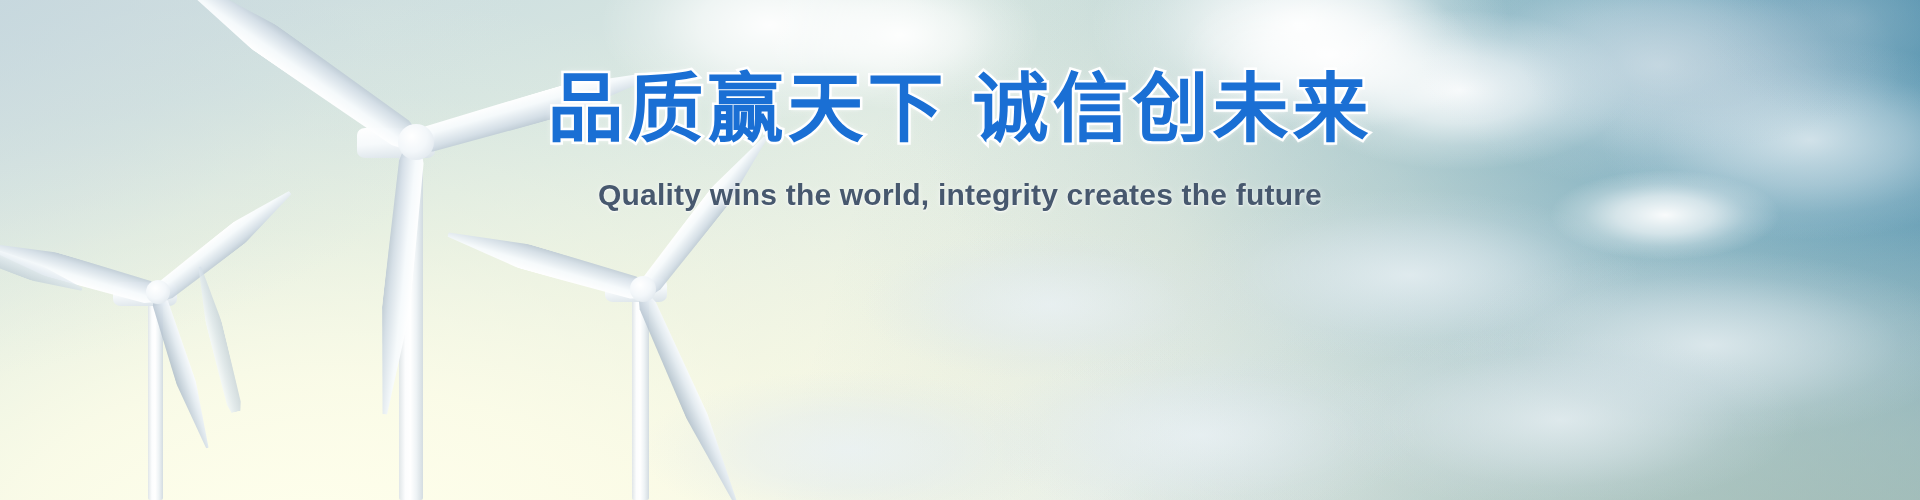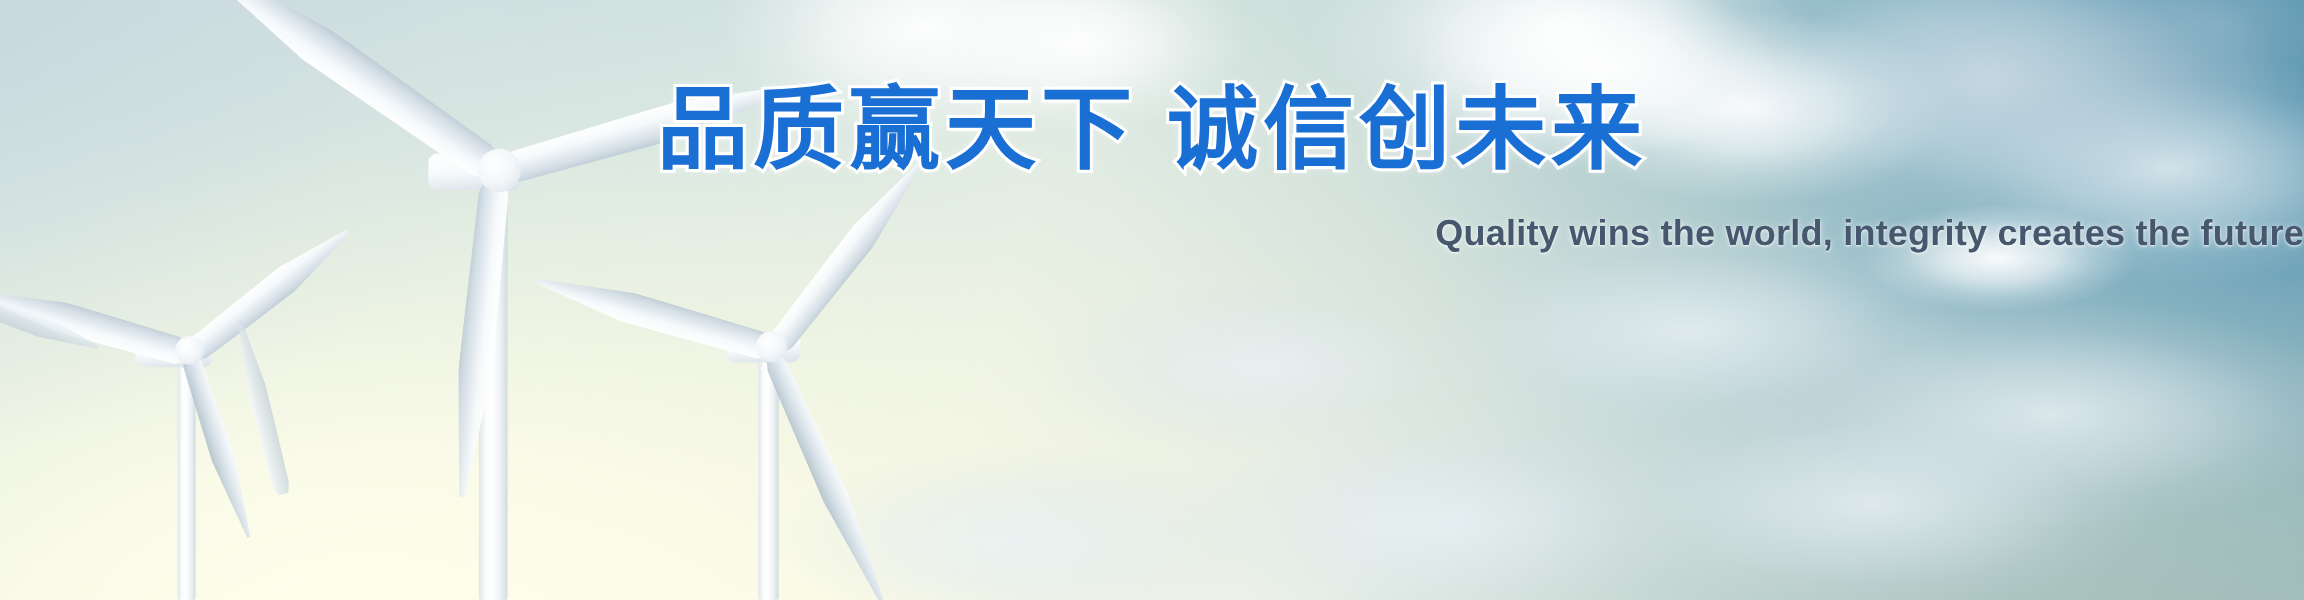--- a/index.html
+++ b/index.html
@@ -190,21 +190,21 @@
     -webkit-text-stroke:5px #ffffff;
     paint-order:stroke fill;
     text-shadow:
       0 2px 3px rgba(255,255,255,0.85),
       0 0 9px rgba(255,255,255,0.55);
   }
 
   .subhead {
     position:absolute;
     left:0; top:178px; width:1920px;
-    text-align:right;
+    text-align:center;
     font-family:"Liberation Sans", "DejaVu Sans", sans-serif;
     font-size:30px;
     font-weight:bold;
     letter-spacing:0.2px;
     color:#47586e;
     white-space:nowrap;
     text-shadow:
       0 1px 2px rgba(255,255,255,0.80),
       0 0 6px rgba(255,255,255,0.50);
   }

